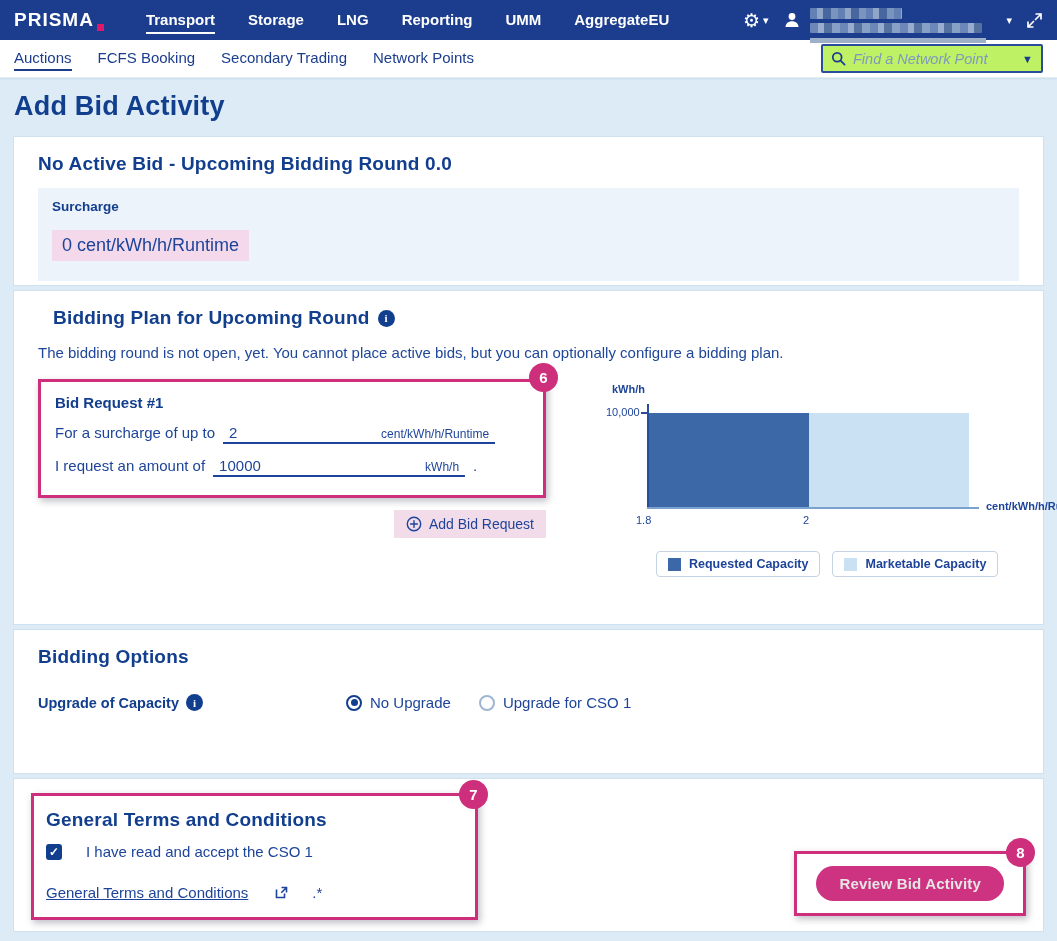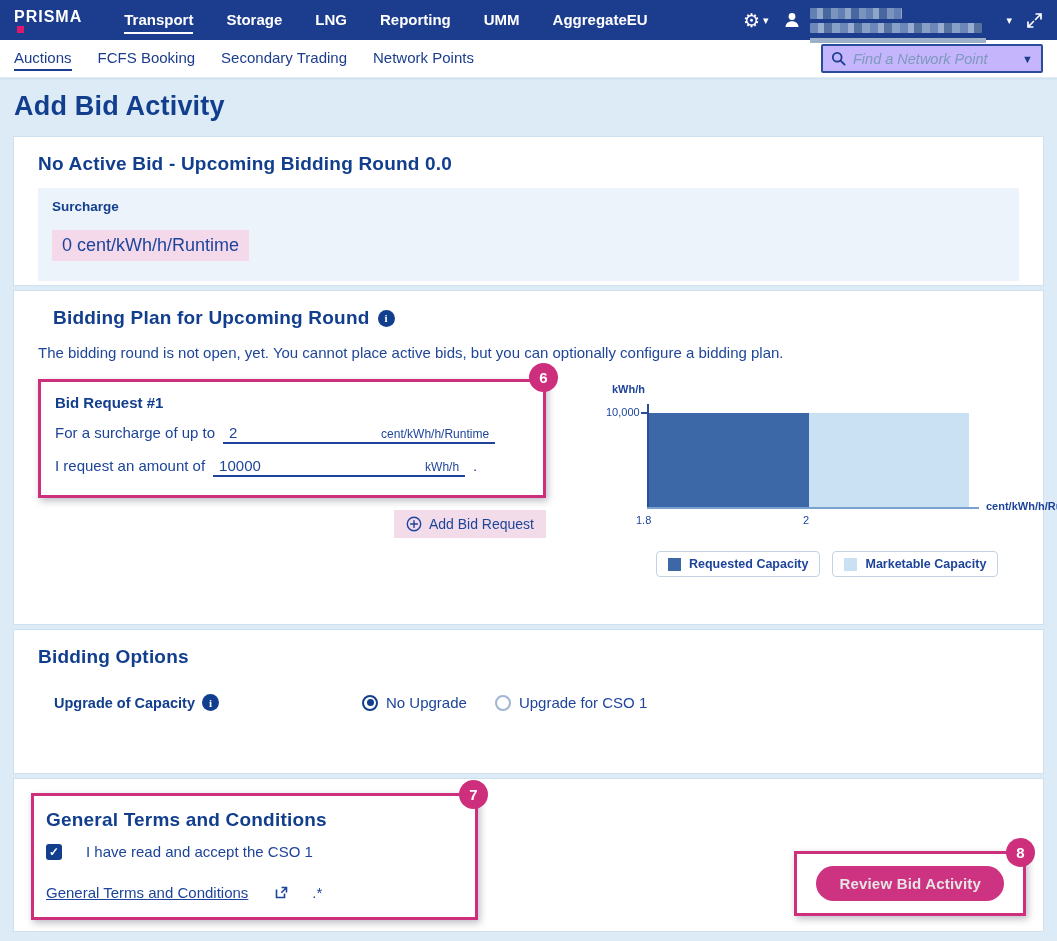--- a/index.html
+++ b/index.html
@@ -8,21 +8,21 @@
     font-family:"Liberation Sans", sans-serif;
     background:#dcebf6;
     color:#1d449a;
     overflow:hidden;
   }
   
   .topnav {
     height:40px; background:#1c3d8e; display:flex; align-items:center;
     padding:0 14px; color:#fff; position:relative;
   }
-  .brand { font-size:16px; font-weight:bold; letter-spacing:1px; color:#fff; display:flex; align-items:flex-start;flex-direction:column; }
+  .brand { font-size:19px; font-weight:bold; letter-spacing:1px; color:#fff; display:flex; align-items:flex-end; }
   .brand-dot { width:7px; height:7px; background:#e0186c; display:inline-block; margin-left:3px; }
   .topnav-items { display:flex; gap:33px; margin-left:42px; }
   .topnav-item { font-size:15px; font-weight:bold; color:#fff; cursor:pointer; padding:4px 0; }
   .topnav-item.active { border-bottom:2px solid #fff; }
   .topnav-right { margin-left:auto; display:flex; align-items:center; gap:14px; }
   .gear-wrap { display:flex; align-items:center; gap:3px; cursor:pointer; }
   .gear { font-size:19px; line-height:1; color:#fff; }
   .caret { font-size:11px; color:#fff; }
   .userbox { display:flex; align-items:center; gap:8px; cursor:pointer; position:relative; }
   .user-redact { display:flex; flex-direction:column; gap:4px; }
@@ -35,21 +35,21 @@
   
   .subnav {
     height:38px; background:#fff; display:flex; align-items:center;
     padding:0 14px; border-bottom:1px solid #e3ebf3; box-shadow:0 1px 2px rgba(30,60,120,.08);
   }
   .subnav-items { display:flex; gap:26px; }
   .subnav-item { font-size:15px; color:#1c3d8e; cursor:pointer; padding:3px 0; }
   .subnav-item.active { border-bottom:2px solid #1c3d8e; }
   .np-search {
     margin-left:auto; width:222px; height:29px; border:2px solid #2a4d9b; border-radius:2px;
-    display:flex; align-items:center; padding:0 8px; gap:7px; background:#c4b5fd;justify-content:flex-end;
+    display:flex; align-items:center; padding:0 8px; gap:7px; background:#bef264;justify-content:flex-end;
   }
   .np-search input {
     border:none; outline:none; flex:1; font-size:14.5px; font-style:italic; color:#42609d;
     font-family:"Liberation Sans", sans-serif; background:transparent; min-width:0;
   }
   .np-search input::placeholder { color:#7f99bd; }
   .np-caret { color:#1c3d8e; font-size:11px; }
   
   .page-title { font-size:27px; font-weight:bold; color:#123e8e; margin:13px 14px 14px; letter-spacing:.2px; }
   .card {
@@ -116,21 +116,21 @@
   .legend-item {
     display:flex; align-items:center; gap:8px; border:1px solid #c3d3e3; border-radius:4px;
     padding:5px 11px; font-size:12.5px; color:#1d449a; background:#fff;
   }
   .swatch { width:13px; height:13px; flex:0 0 auto; }
   .swatch-requested { background:#3d68a8; }
   .swatch-marketable { background:#c9e1f2; }
   
   .card-options { height:145px; }
   .options-row { display:flex; align-items:center; margin-top:26px; }
-  .options-label { display:flex; align-items:center; gap:7px; width:308px; font-size:14.5px; font-weight:bold; color:#123e8e;margin-left:16px; }
+  .options-label { display:flex; align-items:center; gap:7px; width:308px; font-size:14.5px; font-weight:bold; color:#123e8e; }
   .radio-group { display:flex; gap:28px; }
   .radio-item { display:flex; align-items:center; gap:8px; font-size:15px; color:#1d449a; cursor:pointer; }
   .radio { width:16px; height:16px; border-radius:50%; flex:0 0 auto; position:relative; }
   .radio.selected { border:2px solid #123e8e; }
   .radio.selected::after { content:""; position:absolute; left:2.5px; top:2.5px; width:7px; height:7px; border-radius:50%; background:#123e8e; }
   .radio.unselected { border:2px solid #9fb6d2; background:#fff; }
   
   .card-terms { height:154px; padding:14px 17px 16px; }
   .terms-box { width:447px; padding:9px 14px 16px 12px; }
   .terms-box .badge { top:-16px; right:-13px; }

